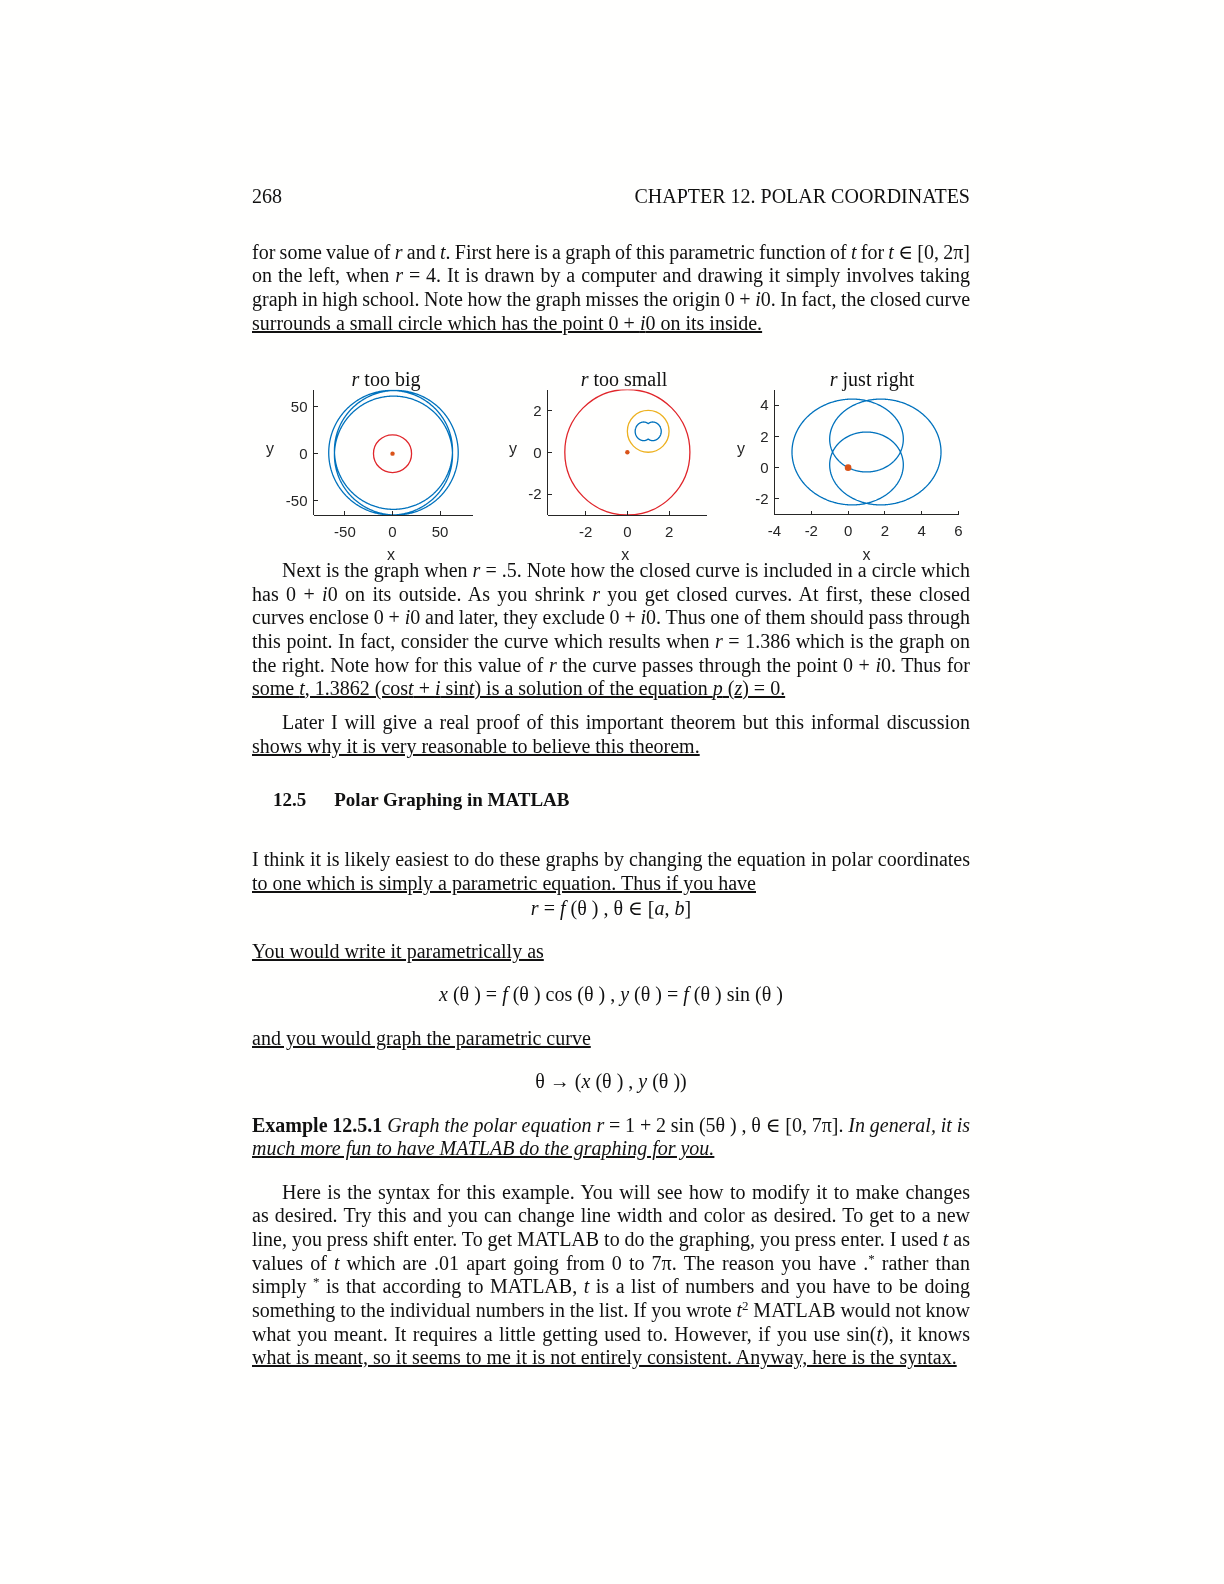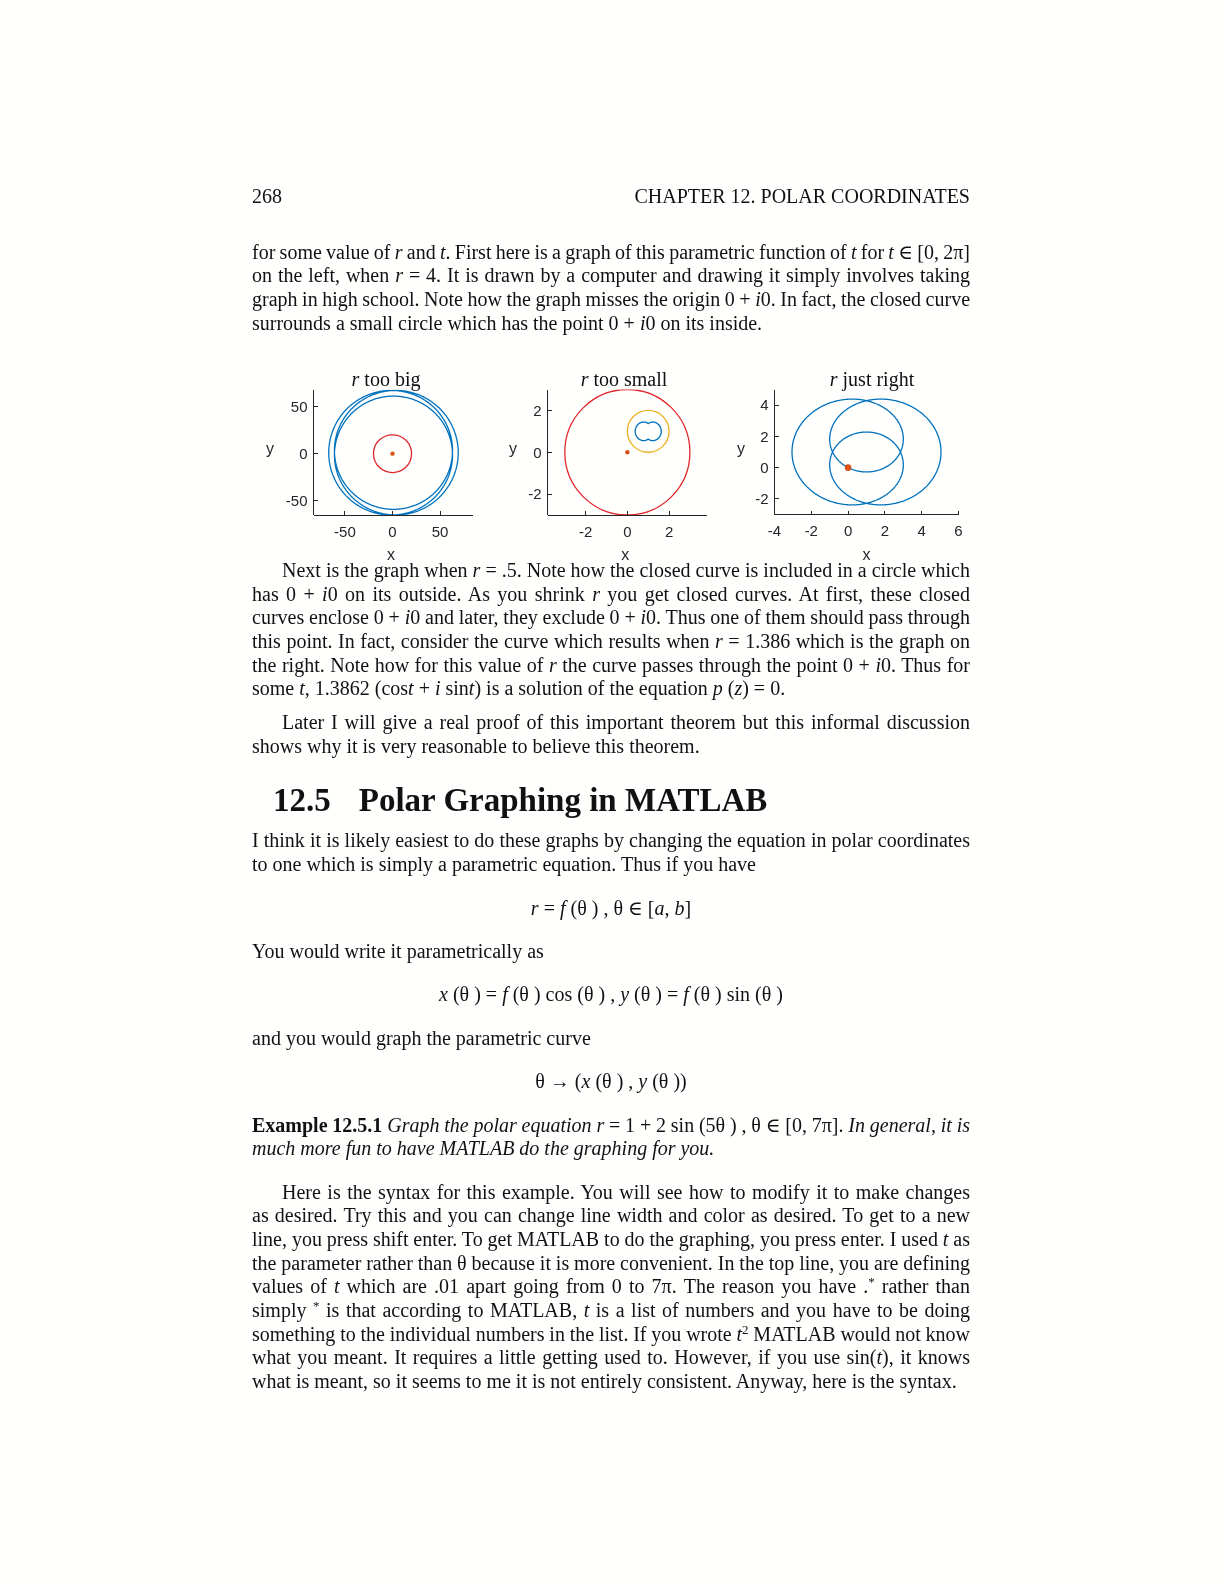--- a/index.html
+++ b/index.html
@@ -11,29 +11,29 @@
   .running-head {
     position: absolute; left: 252px; width: 718px; top: 185px;
     font-size: 20px; line-height: 23.7px;
     display: flex; justify-content: space-between; white-space: nowrap;
   }
   .blk { position: absolute; left: 252px; width: 718px; font-size: 20px; line-height: 23.7px; }
   .line {
     height: 23.7px; white-space: nowrap;
     text-align: justify; text-align-last: justify; word-spacing: -2px;
   }
-  .line.last { text-align: right; text-align-last: left; word-spacing: 0; }
+  .line.last { text-align: right; text-align-last: left; word-spacing: 0; text-decoration: underline; }
   .line.indent { text-indent: 30px; }
   .eq { text-align: center; white-space: nowrap; height: 23.7px; }
   .blk i, .eq i { font-style: italic; }
   .blk b { font-weight: bold; }
   sup { font-size: 13px; line-height: 0; vertical-align: 7px; }
   .heading {
     position: absolute; left: 273px; top: 783px;
-    font-size: 33px; line-height: 34px; font-weight: bold; white-space: nowrap;
+    font-size: 19px; line-height: 34px; font-weight: bold; white-space: nowrap;
   }
   .heading .num { display: inline-block; margin-right: 28px; }
   #figure { position: absolute; left: 240px; top: 360px; }
   .axis { stroke: #262626; stroke-width: 1; fill: none; shape-rendering: crispEdges; }
   .tick { font-family: "Liberation Sans", "DejaVu Sans", sans-serif; font-size: 15px; fill: #262626; }
   .alabel { font-family: "Liberation Sans", "DejaVu Sans", sans-serif; font-size: 16px; fill: #262626; }
   .ptitle { font-family: "Liberation Serif", "DejaVu Serif", serif; font-size: 20px; fill: #111111; white-space: pre; }
 </style>
 </head>
 <body>
@@ -155,21 +155,21 @@
 
   <div class="blk" style="top:711.2px">
       <div class="line indent">Later I will give a real proof of this important theorem but this informal discussion</div>
       <div class="line last">shows why it is very reasonable to believe this theorem.</div>
     </div>
 
   <div class="heading">
     <span class="num">12.5</span><span>Polar Graphing in MATLAB</span>
   </div>
 
-  <div class="blk" style="top:829px">
+  <div class="blk" style="top:848px">
       <div class="line">I think it is likely easiest to do these graphs by changing the equation in polar coordinates</div>
       <div class="line last">to one which is simply a parametric equation. Thus if you have</div>
     </div>
 
   <div class="blk eq" style="top:896.5px"><i>r</i> = <i>f</i> (θ ) , θ ∈ [<i>a</i>, <i>b</i>]</div>
 
   <div class="blk" style="top:940px">
       <div class="line last">You would write it parametrically as</div>
     </div>
 
@@ -183,21 +183,20 @@
 
   <div class="blk" style="top:1113.7px">
       <div class="line"><b>Example 12.5.1</b>  <i>Graph the polar equation r</i> = 1 + 2 sin (5θ ) , θ ∈ [0, 7π]. <i>In general, it is</i></div>
       <div class="line last"><i>much more fun to have MATLAB do the graphing for you.</i></div>
     </div>
 
   <div class="blk" style="top:1180.5px">
       <div class="line indent">Here is the syntax for this example. You will see how to modify it to make changes</div>
       <div class="line">as desired. Try this and you can change line width and color as desired. To get to a new</div>
       <div class="line">line, you press shift enter. To get MATLAB to do the graphing, you press enter. I used <i>t</i> as</div>
-      <div class="line">the parameter rather than θ  because it is more convenient. In the top line, you are defining</div>
       <div class="line">values of <i>t</i> which are .01 apart going from 0 to 7π. The reason you have .<sup>*</sup> rather than</div>
       <div class="line">simply <sup>*</sup> is that according to MATLAB, <i>t</i> is a list of numbers and you have to be doing</div>
       <div class="line">something to the individual numbers in the list. If you wrote <i>t</i><sup>2</sup> MATLAB would not know</div>
       <div class="line">what you meant. It requires a little getting used to. However, if you use sin(<i>t</i>), it knows</div>
       <div class="line last">what is meant, so it seems to me it is not entirely consistent. Anyway, here is the syntax.</div>
     </div>
 
 </div>
 
 </body></html>

